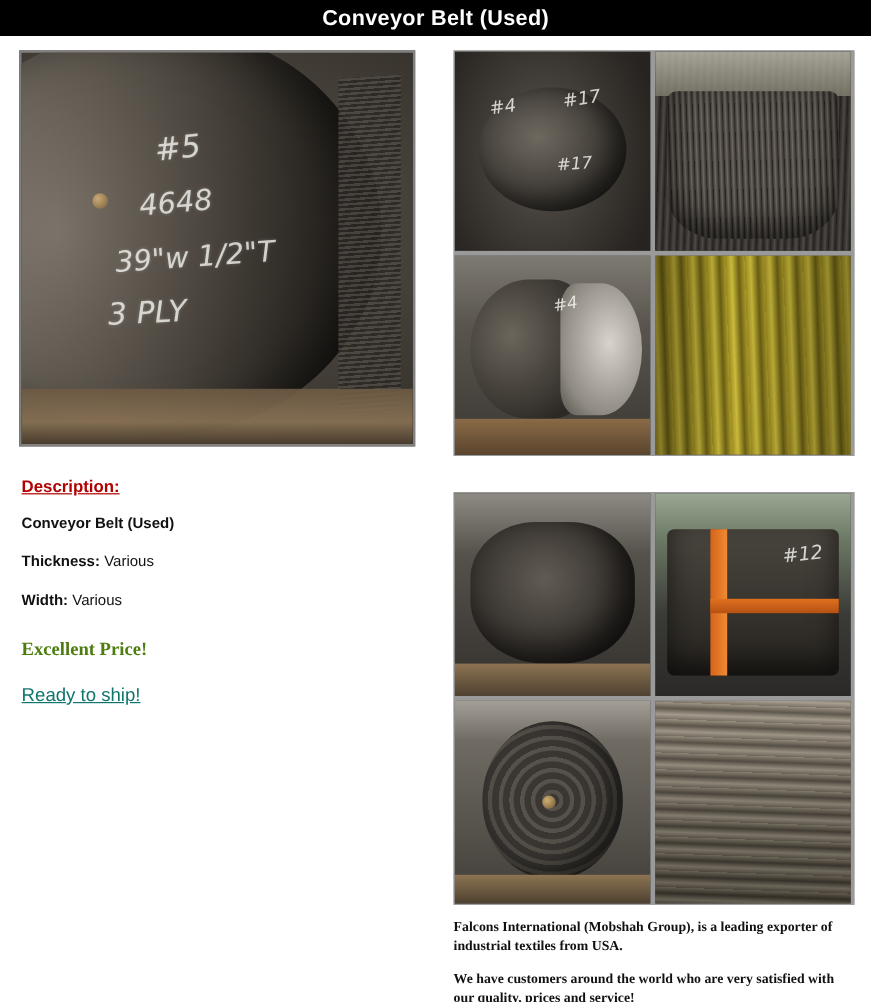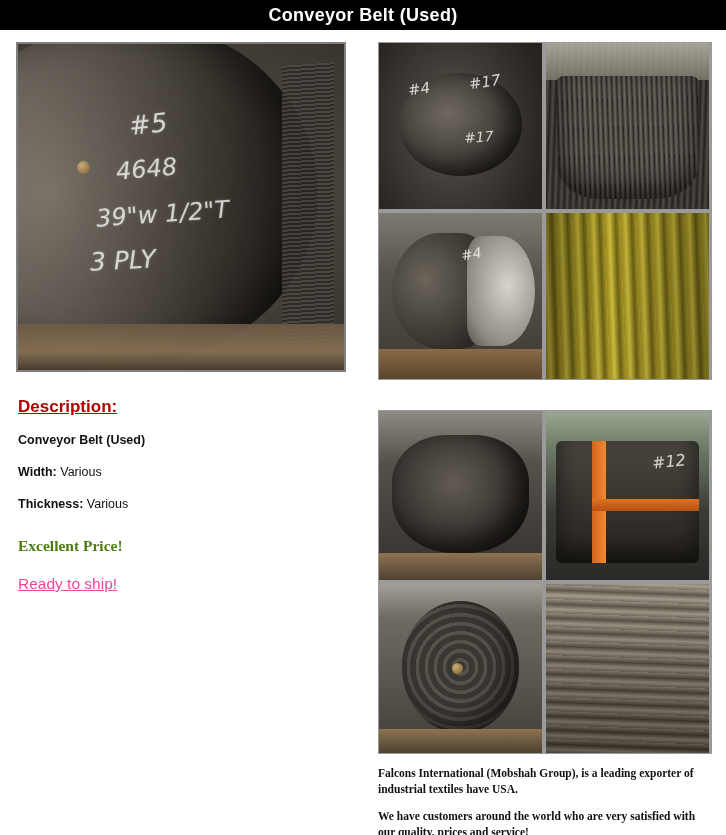--- a/index.html
+++ b/index.html
@@ -115,21 +115,21 @@
     left: 18%;
     top: 36%;
     width: 13px;
     height: 13px;
     border-radius: 50%;
     background: radial-gradient(circle at 35% 35%, #c9a978, #7a6038);
   }
   
   .desc-head {
     color: #b00000;
-    font-size: 17px;
+    font-size: 14px;
     font-weight: bold;
     text-decoration: underline;
     margin: 25px 0 16px 2px;
     font-family: "Liberation Sans", sans-serif;
   }
   .line {
     font-size: 12.5px;
     font-weight: bold;
     color: #111111;
     margin: 0 0 18px 2px;
@@ -139,21 +139,21 @@
   }
   .price {
     color: #4d7c0f;
     font-size: 15.5px;
     font-weight: bold;
     font-family: "Liberation Serif", serif;
     margin: 26px 0 20px 2px;
   }
   .ship {
     font-size: 15.5px;
-    color: #ec4899;
+    color: #0f766e;
     text-decoration: underline;
     margin: 0 0 0 2px;
     display: inline-block;
     font-family: "Liberation Sans", sans-serif;
   }
   
   .grid {
     display: grid;
     grid-template-columns: 163px 163px;
     grid-auto-rows: 166px;
@@ -347,26 +347,26 @@
         <div class="chalk c2">4648</div>
         <div class="chalk c3">39"w  1/2"T</div>
         <div class="chalk c4">3 PLY</div>
       </div>
 
       <div class="desc-head">Description:</div>
 
       <div class="line">Conveyor Belt (Used)</div>
 
       <div class="line">
+        <span>Thickness:</span>
+        <span class="val">Various</span>
+      </div>
+
+      <div class="line">
         <span>Width:</span>
-        <span class="val">Various</span>
-      </div>
-
-      <div class="line">
-        <span>Thickness:</span>
         <span class="val">Various</span>
       </div>
 
       <div class="price">Excellent Price!</div>
 
       <a class="ship" href="#">Ready to ship!</a>
     </div>
 
     <div class="right-col">
 
@@ -423,18 +423,18 @@
           <div class="floor"></div>
         </div>
 
         <div class="cell p8">
           <div class="ph"></div>
           <div class="shade"></div>
         </div>
       </div>
 
       <div class="footer">
-        <p>Falcons International (Mobshah Group), is a leading exporter of industrial textiles have USA.</p>
+        <p>Falcons International (Mobshah Group), is a leading exporter of industrial textiles from USA.</p>
         <p>We have customers around the world who are very satisfied with our quality, prices and service!</p>
       </div>
     </div>
   </div>
 </div>
 
 </body></html>

